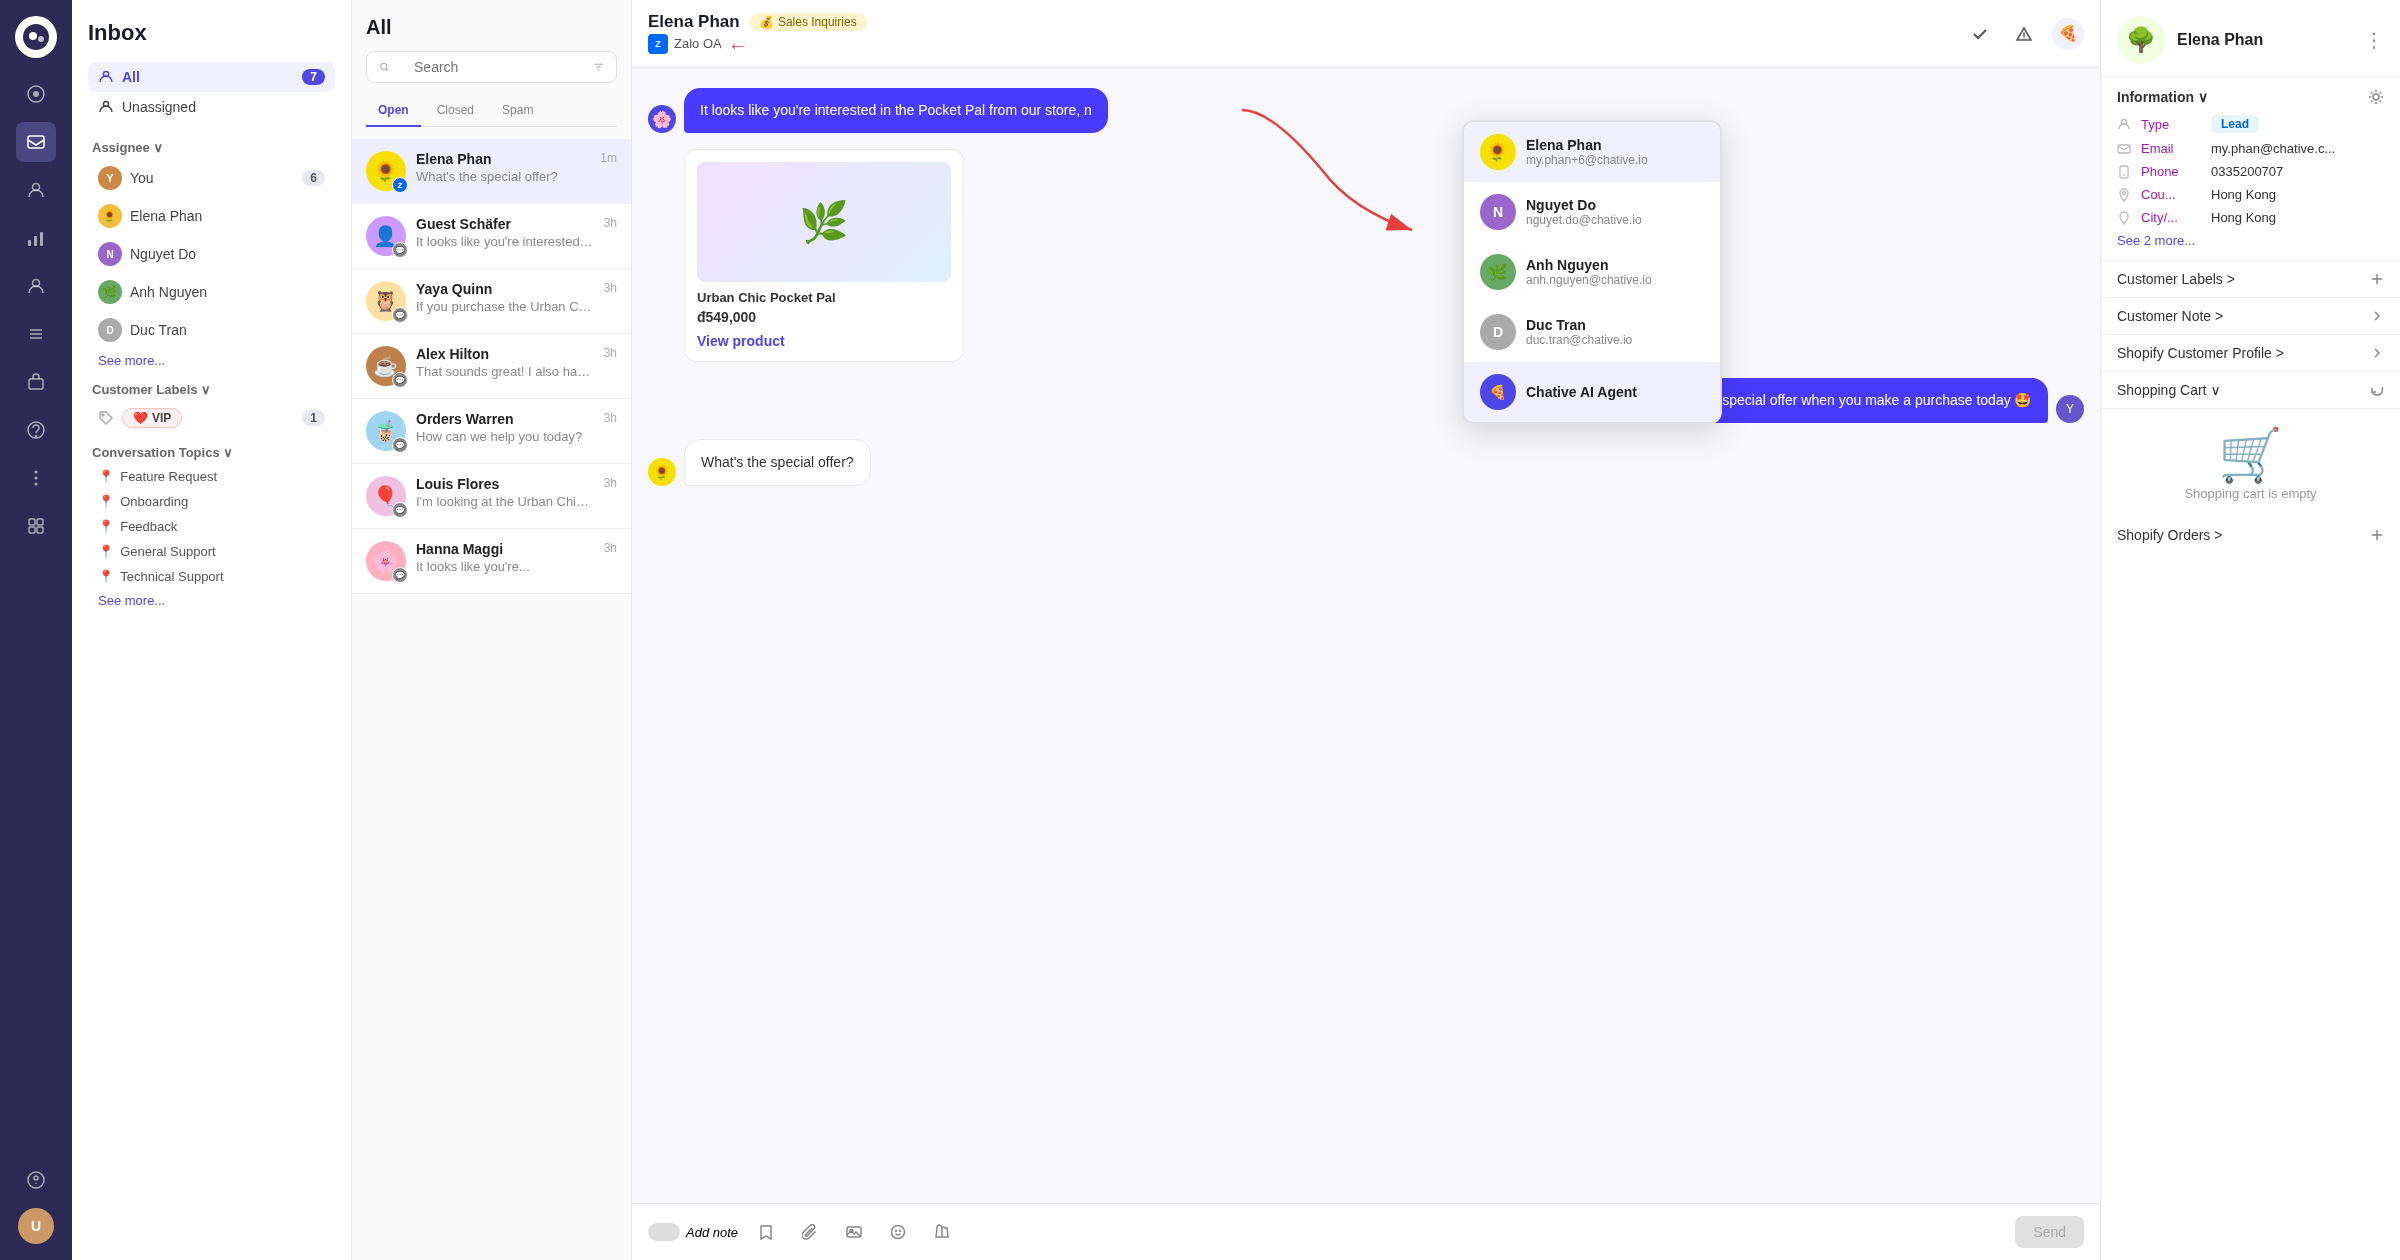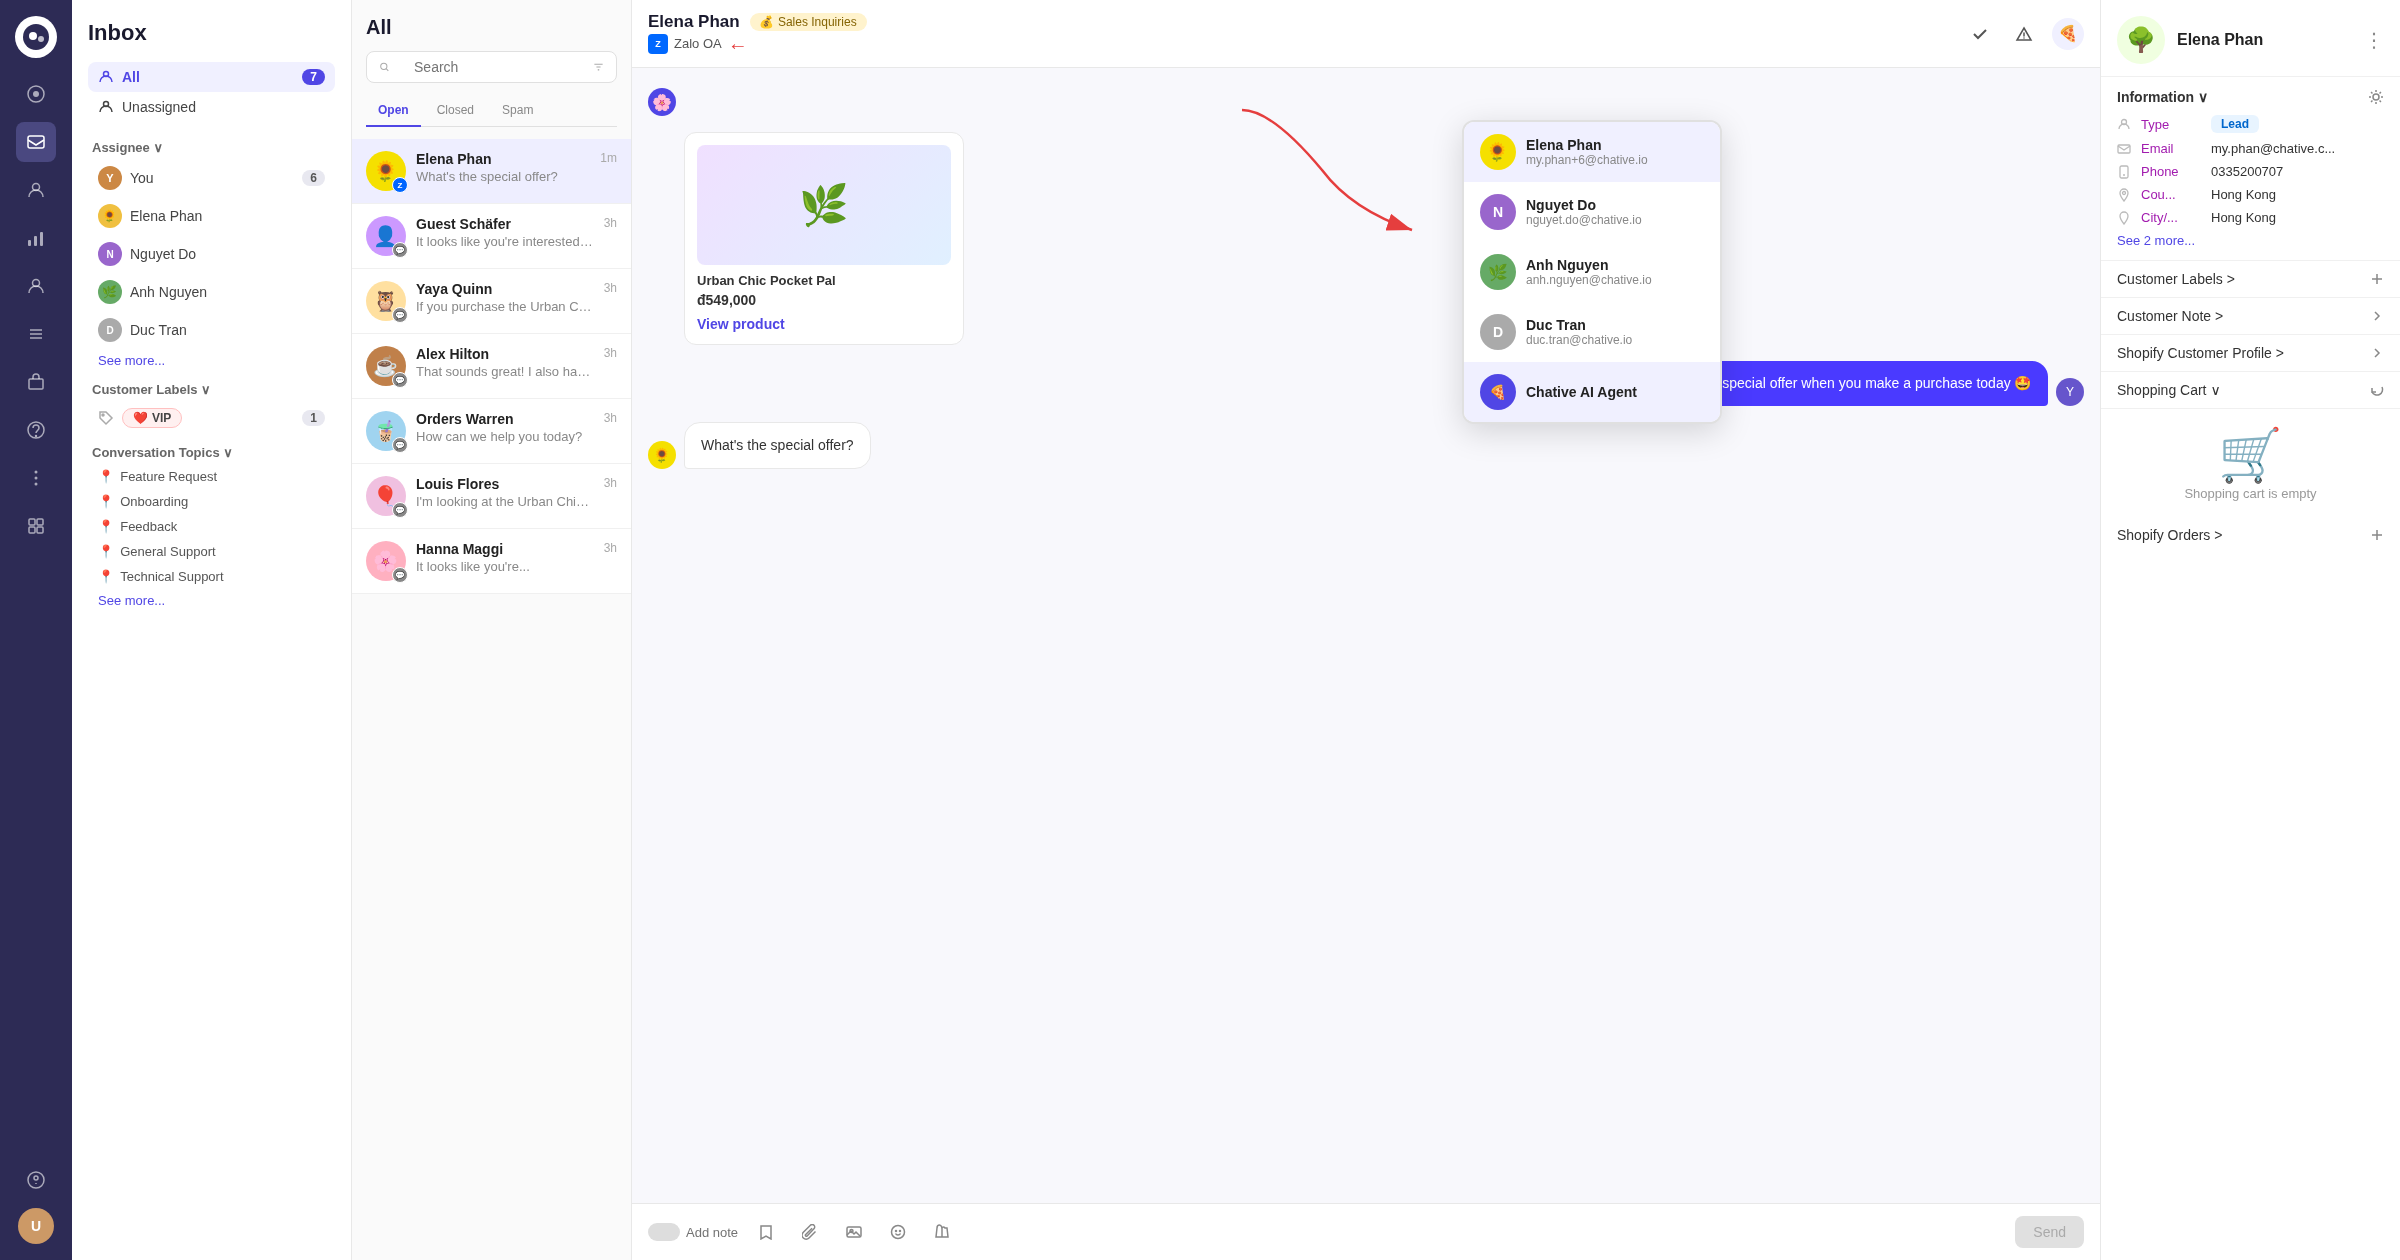--- a/index.html
+++ b/index.html
@@ -67,21 +67,21 @@
     .msg-outgoing { background: #4a3aff; color: white; align-self: flex-end; border-bottom-right-radius: 4px; }
     .msg-received { background: white; color: #333; align-self: flex-start; border: 1px solid #e8e8e8; border-bottom-left-radius: 4px; }
     .product-card { background: white; border: 1px solid #e8e8e8; border-radius: 12px; padding: 12px; max-width: 280px; align-self: flex-start; }
     .product-img { width: 100%; height: 120px; background: linear-gradient(135deg, #f0e0ff, #e0f0ff); border-radius: 8px; display: flex; align-items: center; justify-content: center; font-size: 40px; margin-bottom: 8px; }
     .product-name { font-size: 13px; font-weight: 600; color: #333; }
     .product-price { font-size: 14px; font-weight: 700; color: #333; margin-top: 4px; }
     .view-product-btn { color: #5046e5; font-size: 14px; font-weight: 600; cursor: pointer; margin-top: 8px; }
     .chat-input-area { padding: 12px 16px; border-top: 1px solid #e8e8e8; }
     .input-box { border: 1px solid #e0e0e0; border-radius: 10px; padding: 10px 14px; font-size: 14px; color: #aaa; margin-bottom: 10px; min-height: 44px; }
     .input-toolbar { display: flex; align-items: center; gap: 12px; }
-    .toggle-note { display: flex; align-items: center; gap: 6px; font-size: 13px; color: #737373; }
+    .toggle-note { display: flex; align-items: center; gap: 6px; font-size: 13px; color: #000000; font-style: italic; }
     .toggle-switch { width: 32px; height: 18px; background: #ddd; border-radius: 9px; cursor: pointer; position: relative; }
     .send-btn { margin-left: auto; background: #e0e0e0; color: #aaa; border: none; border-radius: 8px; padding: 8px 18px; font-size: 14px; cursor: pointer; }
 
     
     .dropdown-overlay {
       position: absolute; top: 120px; left: 830px; width: 260px; background: white; border: 2px solid #e0e0e0; border-radius: 12px; box-shadow: 0 8px 32px rgba(0,0,0,0.15); z-index: 100; overflow: hidden;
     }
     .dropdown-item { display: flex; align-items: center; gap: 10px; padding: 12px 16px; cursor: pointer; }
     .dropdown-item.selected { background: #f0f0ff; }
     .dropdown-avatar { width: 36px; height: 36px; border-radius: 50%; flex-shrink: 0; overflow: hidden; display: flex; align-items: center; justify-content: center; font-size: 18px; }
@@ -447,20 +447,23 @@
             </svg>
         </div>
         <div class="pizza-btn">🍕</div>
       </div>
     </div>
 
     <div class="chat-messages">
 
       <div class="msg-row">
         <div class="msg-row-avatar" style="background:#5046e5;color:white;font-size:16px;">🌸</div>
+        <div class="msg-bubble msg-incoming">
+          It looks like you're interested in the Pocket Pal from our store, n
+        </div>
       </div>
 
       <div style="margin-left:36px;">
         <div class="product-card">
           <div class="product-img">🌿</div>
           <div class="product-name">Urban Chic Pocket Pal</div>
           <div class="product-price">đ549,000</div>
           <div class="view-product-btn">View product</div>
         </div>
       </div>

